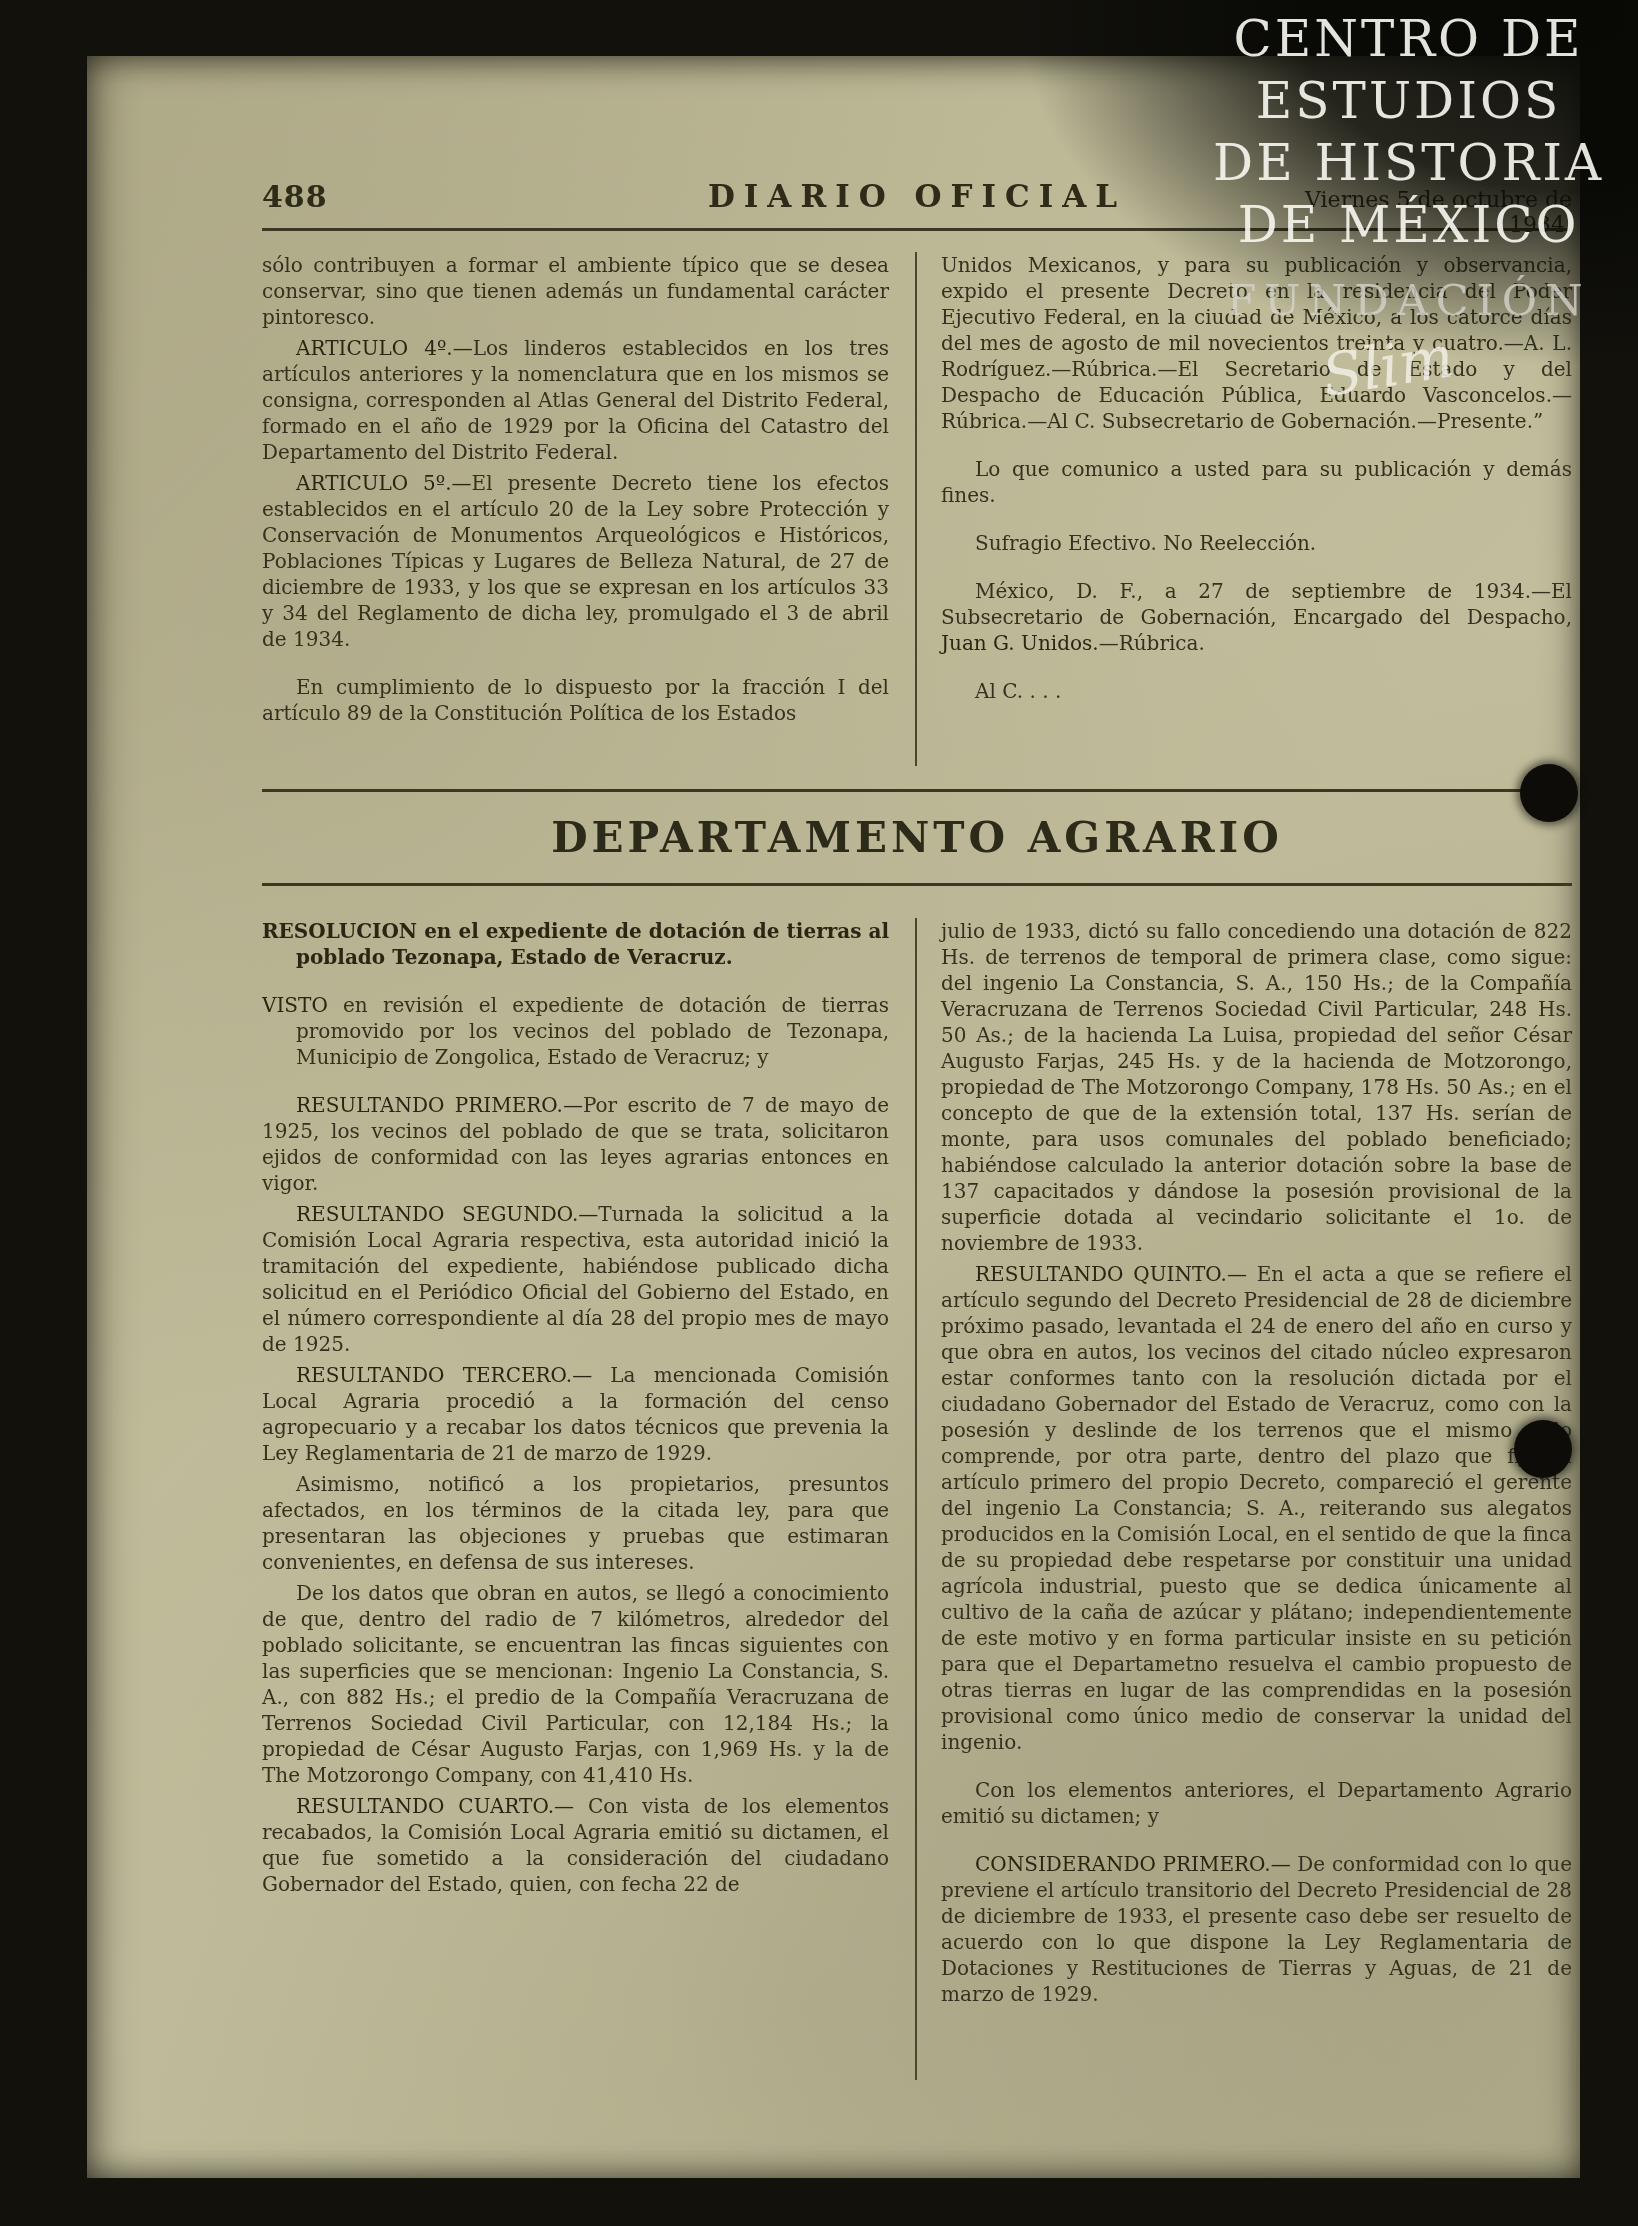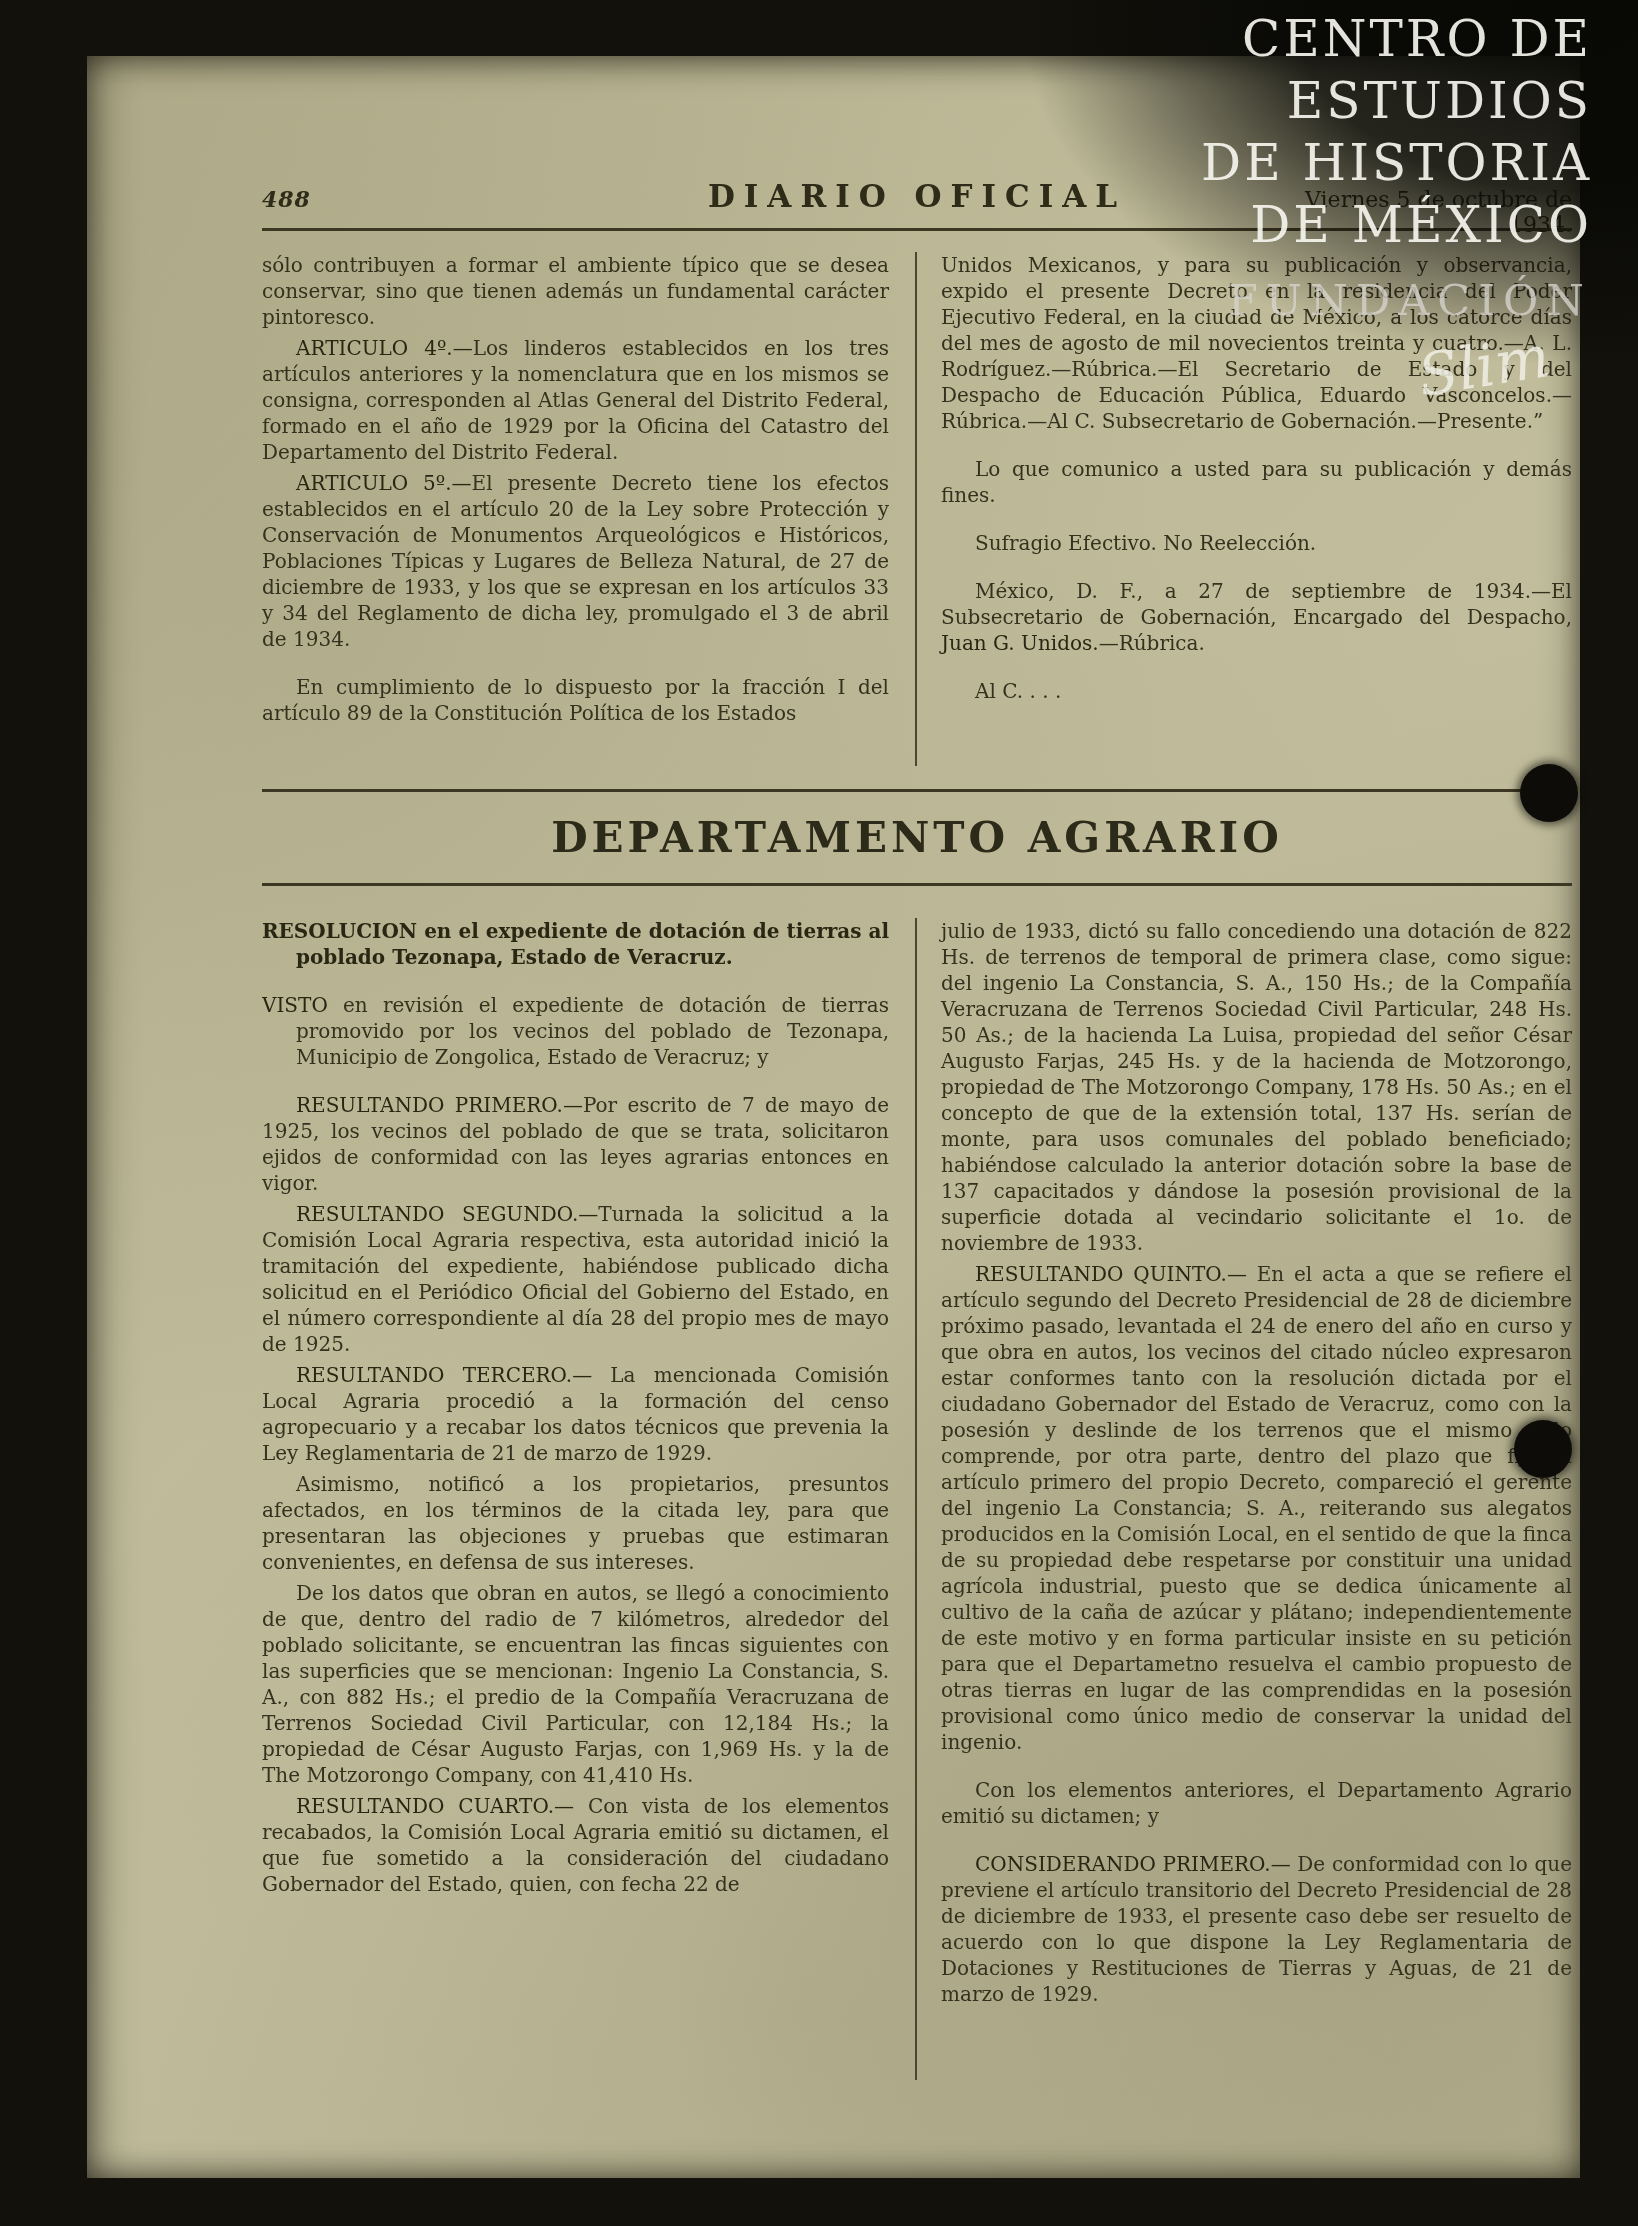--- a/index.html
+++ b/index.html
@@ -24,21 +24,21 @@
     background:
       radial-gradient(circle at 18% 28%, rgba(110,104,74,.12), transparent 42%),
       radial-gradient(circle at 74% 58%, rgba(110,104,74,.09), transparent 46%),
       radial-gradient(circle at 48% 92%, rgba(92,86,60,.12), transparent 40%),
       radial-gradient(circle at 90% 85%, rgba(70,66,44,.14), transparent 35%);
   }
   .masthead {
     position:absolute; left:175px; top:122px; width:1310px;
     display:flex; align-items:baseline; color:#2e2b18;
   }
-  .pageno { width:25%; font-size:22px; font-weight:700; letter-spacing:1px;font-style:italic; }
+  .pageno { width:25%; font-size:30px; font-weight:700; letter-spacing:1px; }
   .mast-title { width:50%; text-align:center; font-size:31px; font-weight:700; letter-spacing:9px; }
   .issue-date { width:25%; text-align:right; font-size:22px; }
   .head-rule { position:absolute; left:175px; top:172px; width:1310px; height:3px; background:#3b3722; }
 
   .cols { position:absolute; left:175px; width:1310px; display:flex; }
   .cols.top { top:196px; height:514px; }
   .cols.bottom { top:862px; height:1162px; }
   .col { width:50%; overflow:hidden; }
   .col.left { padding-right:26px; border-right:2px solid #4a4630; }
   .col.right { padding-left:24px; }
@@ -55,21 +55,21 @@
     position:absolute; left:175px; top:733px; width:1310px; height:97px;
     border-top:3px solid #3b3722; border-bottom:3px solid #3b3722;
     display:flex; align-items:center; justify-content:center;
   }
   .section-title { font-size:42px; font-weight:700; letter-spacing:4px; color:#2c2a18; }
 
   .corner-shadow {
     position:absolute; top:0; right:0; width:640px; height:380px; z-index:3; pointer-events:none;
     background: radial-gradient(ellipse at 90% 4%, rgba(8,8,5,.97) 0%, rgba(8,8,5,.84) 34%, rgba(14,13,9,0) 68%);
   }
-  .watermark { position:absolute; top:8px; right:46px; z-index:5; text-align:right; pointer-events:none; }
+  .watermark { position:absolute; top:8px; right:34px; z-index:5; text-align:center; pointer-events:none; }
   .wm-line { font-size:50px; line-height:62px; letter-spacing:3px; color:rgba(246,245,238,.92); }
   .wm-foundation { font-size:43px; line-height:56px; letter-spacing:8px; margin-top:16px; color:rgba(212,210,202,.8); }
   .wm-signature {
     display:inline-block; font-style:italic; font-size:58px; margin-top:4px; margin-right:42px;
     color:rgba(240,238,228,.85); transform:rotate(-9deg);
   }
   .hole {
     position:absolute; width:58px; height:58px; border-radius:50%;
     background:#0d0c08; box-shadow:0 0 8px 3px rgba(10,10,6,.6); z-index:4;
   }

